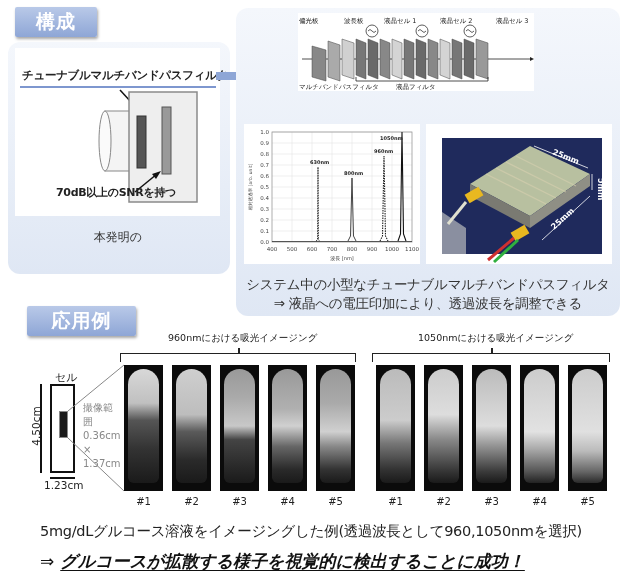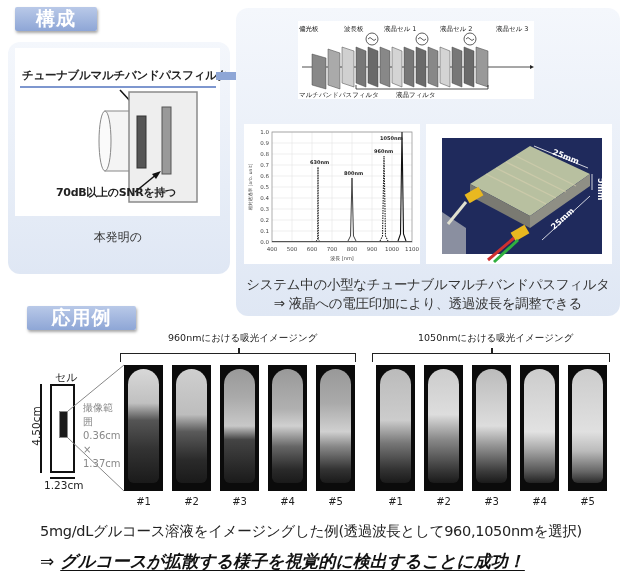--- a/index.html
+++ b/index.html
@@ -1,20 +1,20 @@
 <!DOCTYPE html>
 <html><head>
 <meta charset="utf-8">
 <style>
   * { box-sizing: border-box; margin: 0; padding: 0; }
   html, body { width: 620px; height: 582px; background: #ffffff; overflow: hidden; }
   body { position: relative; font-family: "DejaVu Sans", "Liberation Sans", sans-serif; color: #222; }
 
   .section-tag {
-    position: absolute; height: 24px; border-radius: 2px;
+    position: absolute; height: 30px; border-radius: 2px;
     background: linear-gradient(180deg, #b9c9e8 0%, #8ea6d6 100%);
     box-shadow: 1px 2px 3px rgba(0,0,0,0.35);
     color: #fff; font-weight: bold; font-size: 19px; letter-spacing: 1px;
     display: flex; align-items: center; justify-content: center;
   }
   .panel {
     position: absolute; border-radius: 12px;
     background: linear-gradient(180deg, #f4f7fc 0%, #dfe7f4 100%);
   }
   .white-box { position: absolute; background: #fff; }
@@ -87,21 +87,21 @@
   <div>本発明の</div>
 </div>
 
 <svg class="arrow-right" width="34" height="16" viewBox="0 0 34 16">
   <rect x="0" y="4" width="22" height="8" fill="#8ea6d6"></rect>
   <polygon points="21,0 34,8 21,16" fill="#8ea6d6"></polygon>
 </svg>
 
 <div class="panel" style="left:236px;top:8px;width:384px;height:308px;"></div>
 
-<div class="white-box" style="left:298px;top:21px;width:236px;height:78px;">
+<div class="white-box" style="left:298px;top:13px;width:236px;height:78px;">
   <svg width="236" height="78" viewBox="0 0 236 78">
     <g font-size="6.5" fill="#222" font-family="DejaVu Sans, sans-serif">
       <text x="1" y="10">偏光板</text>
       <text x="46" y="10">波長板</text>
       <text x="86" y="10">液晶セル 1</text>
       <text x="142" y="10">液晶セル 2</text>
       <text x="198" y="10">液晶セル 3</text>
       <text x="1" y="76">マルチバンドパスフィルタ</text>
       <text x="98" y="76">液晶フィルタ</text>
     </g>

